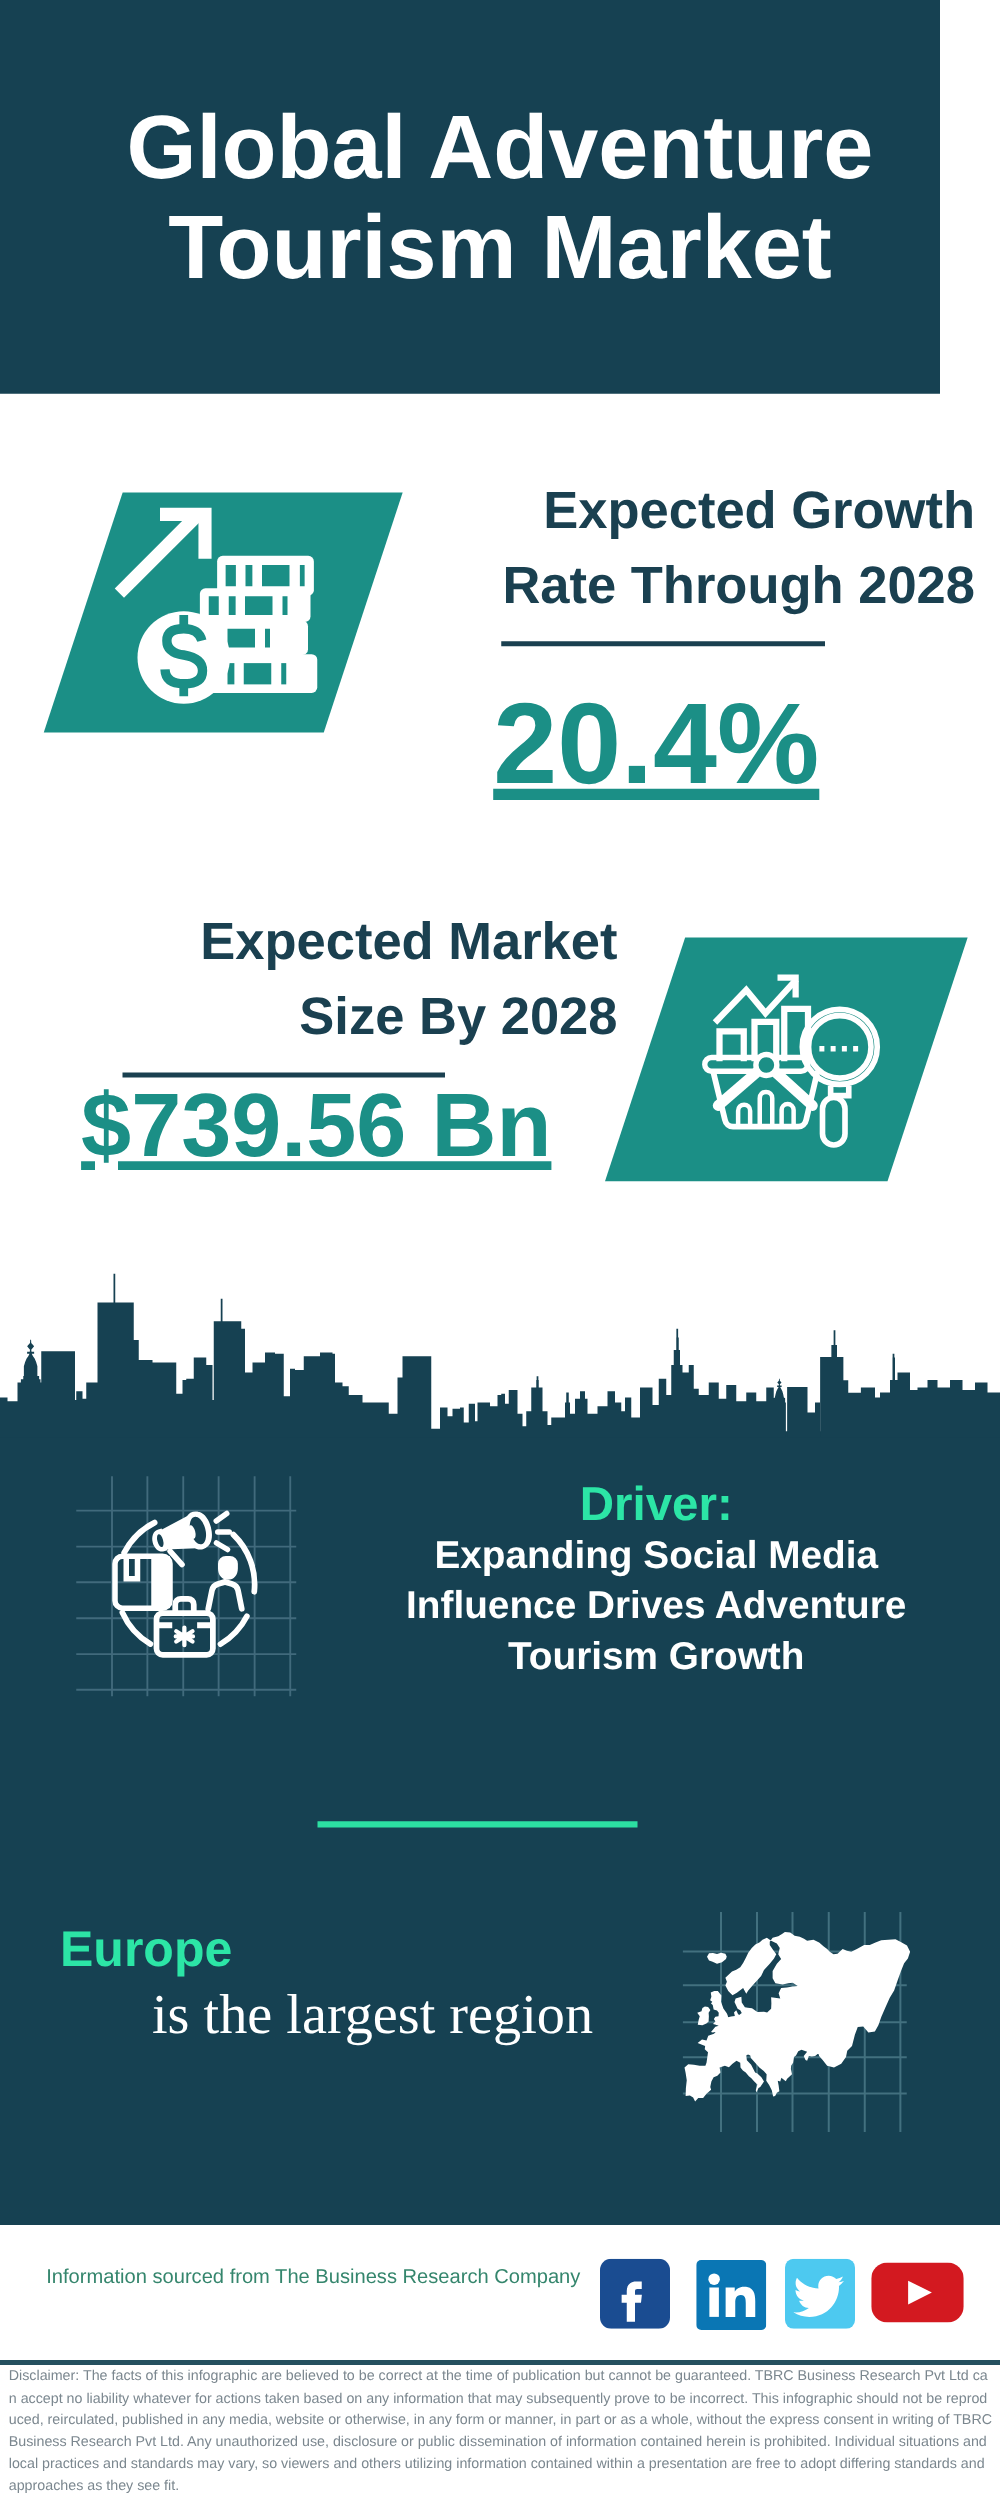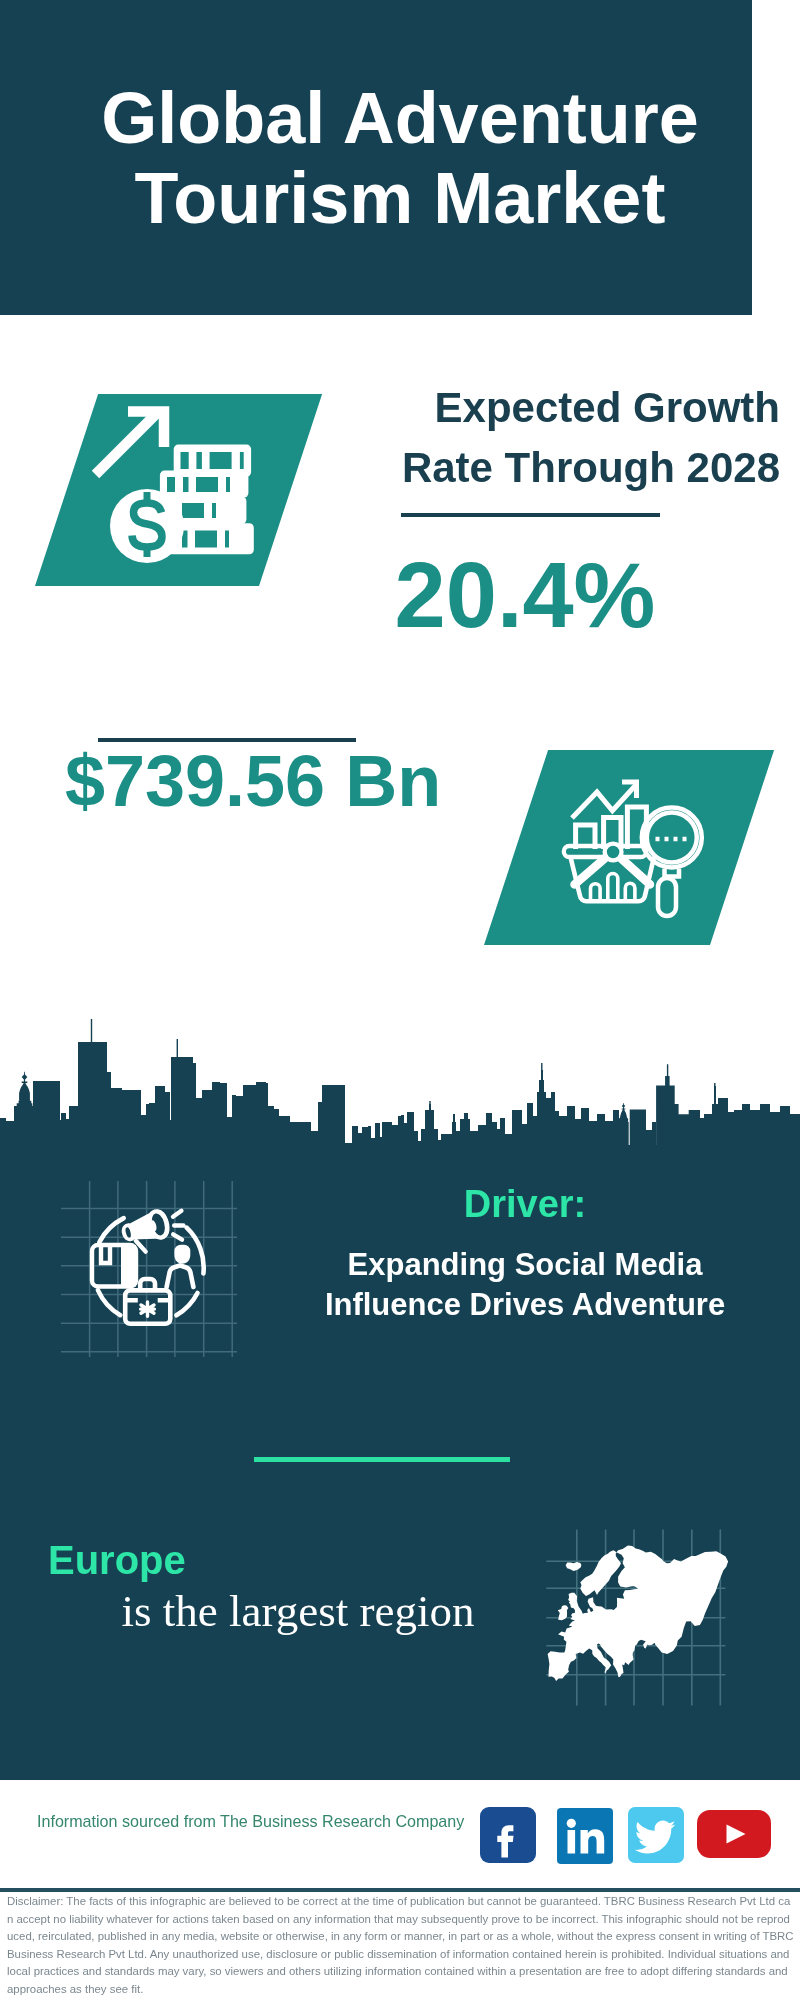--- a/index.html
+++ b/index.html
@@ -13,21 +13,21 @@
   .header{position:absolute;left:0;top:0;width:752px;height:315px;background:#164152;}
   .header-title{position:absolute;left:0;top:78px;width:800px;text-align:center;
                 color:#fff;font-weight:bold;font-size:72px;line-height:80px;}
 
   
   .para{position:absolute;background:#1b8f86;transform:skewX(-18.2deg);}
 
   
   .stat-label{color:#1a4050;font-weight:bold;font-size:42px;line-height:60px;text-align:right;white-space:nowrap;}
   .stat-rule{height:4px;background:#1a4050;}
-  .stat-value{color:#1b8f86;font-weight:bold;text-align:center;white-space:nowrap;}
+  .stat-value{color:#1b8f86;font-weight:bold;text-align:center;white-space:nowrap;text-decoration:underline;}
 
   
   .dark{position:absolute;left:0;top:1145px;width:800px;height:635px;background:#164152;}
   .skyline{position:absolute;left:0;top:1000px;width:800px;height:150px;display:block;}
 
   .driver-head{color:#2ce5a6;font-weight:bold;font-size:38px;line-height:40px;text-align:center;}
   .driver-text{color:#fff;font-weight:bold;font-size:31px;line-height:40.3px;text-align:center;}
   .mid-rule{position:absolute;height:5px;background:#2ce0a2;}
   .region-name{color:#2ce5a6;font-weight:bold;font-size:40px;line-height:42px;text-align:left;}
   .region-text{color:#fff;font-weight:normal;font-size:45px;line-height:52px;text-align:center;}
@@ -135,20 +135,24 @@
       <path d="M625.3 900.5 V888 a4.8 4.8 0 0 1 9.6 0 V900.5" stroke-width="3.6"></path>
       <circle cx="671.8" cy="837.5" r="30" stroke-width="4.5"></circle>
       <circle cx="671.8" cy="837.5" r="25" stroke-width="4.5"></circle>
       <path d="M655.5 839 h4 M664.5 839 h4 M673.5 839 h4 M682.5 839 h4" stroke-width="4.5" stroke-linecap="butt"></path>
       <path d="M664.5 868.5 v8 h14.5 v-8" stroke-width="4.5"></path>
       <rect x="658" y="878" width="18" height="38" rx="9" stroke-width="4.5"></rect>
     </g>
   </svg>
 
   <div style="position:absolute;left:14px;top:723px;width:480px;">
+    <div class="stat-label">
+      <div>Expected Market</div>
+      <div>Size By 2028</div>
+    </div>
     <div class="stat-rule" style="width:258px;margin:15px auto 0 84px;"></div>
     <div class="stat-value" style="font-size:72px;line-height:78px;transform:translateX(-1px);">$739.56 Bn</div>
   </div>
 
   <div class="dark"></div>
   <svg class="skyline" viewBox="0 0 800 150" preserveAspectRatio="none">
     <path fill="#164152" d="M0 118 H6 V150 H0 Z M6 121 H14 V150 H6 Z M14 106 H36 V150 H14 Z M33 81 H60 V150 H33 Z M59 120 H61 V150 H59 Z M61 113 H66 V150 H61 Z M66 119 H70 V150 H66 Z M69 106 H78 V150 H69 Z M78 42 H107 V150 H78 Z M104 72 H111 V150 H104 Z M111 88 H122 V150 H111 Z M122 90 H141 V150 H122 Z M141 115 H146 V150 H141 Z M146 104 H149 V150 H146 Z M149 103 H155 V150 H149 Z M155 86 H165 V150 H155 Z M165 92 H170 V150 H165 Z M170 120 H171 V150 H170 Z M171 57 H193 V150 H171 Z M190 63 H196 V150 H190 Z M196 98 H202 V150 H196 Z M202 90 H212 V150 H202 Z M212 82 H220 V150 H212 Z M220 83 H227 V150 H220 Z M227 117 H232 V150 H227 Z M232 95 H236 V150 H232 Z M236 96 H243 V150 H236 Z M243 85 H256 V150 H243 Z M256 82 H266 V150 H256 Z M266 83 H268 V150 H266 Z M268 106 H274 V150 H268 Z M274 109 H279 V150 H274 Z M279 116 H290 V150 H279 Z M290 122 H300 V150 H290 Z M300 122 H311 V150 H300 Z M311 131 H318 V150 H311 Z M318 102 H322 V150 H318 Z M322 85 H345 V150 H322 Z M345 143 H352 V150 H345 Z M352 126 H358 V150 H352 Z M358 133 H362 V150 H358 Z M362 127 H368 V150 H362 Z M368 126 H371 V150 H368 Z M371 138 H375 V150 H371 Z M375 123 H380 V150 H375 Z M380 137 H382 V150 H380 Z M382 122 H392 V150 H382 Z M392 125 H398 V150 H392 Z M398 116 H401 V150 H398 Z M401 115 H404 V150 H401 Z M404 123 H407 V150 H404 Z M407 112 H414 V150 H407 Z M414 131 H418 V150 H414 Z M418 141 H421 V150 H418 Z M421 129 H425 V150 H421 Z M425 110 H434 V150 H425 Z M429 104 H431 V150 H429 Z M434 129 H438 V150 H434 Z M438 140 H441 V150 H438 Z M441 134 H452 V150 H441 Z M452 122 H456 V150 H452 Z M453 114 H455 V150 H453 Z M456 131 H460 V150 H456 Z M460 119 H470 V150 H460 Z M464 113 H468 V150 H464 Z M470 131 H478 V150 H470 Z M478 125 H486 V150 H478 Z M486 113 H492 V150 H486 Z M492 122 H497 V150 H492 Z M497 129 H500 V150 H497 Z M500 118 H505 V150 H500 Z M505 134 H512 V150 H505 Z M512 110 H522 V150 H512 Z M522 124 H527 V150 H522 Z M527 103 H533 V150 H527 Z M533 116 H537 V150 H533 Z M537 92 H546 V150 H537 Z M539 80 H544 V150 H539 Z M541 70 H543 V150 H541 Z M541.5 64 H542.5 V150 H541.5 Z M546 98 H551 V150 H546 Z M551 92 H555 V150 H551 Z M555 111 H559 V150 H555 Z M559 116 H567 V150 H559 Z M567 106 H575 V150 H567 Z M575 119 H581 V150 H575 Z M581 108 H589 V150 H581 Z M589 121 H597 V150 H589 Z M597 114 H605 V150 H597 Z M605 121 H613 V150 H605 Z M613 110 H619 V150 H613 Z M629.7 109.5 H646 V150 H629.7 Z M646 130 H652 V150 H646 Z M652 122 H656 V150 H652 Z M656.1 85.6 H674.7 V150 H656.1 Z M665.1 76 H669.6 V150 H665.1 Z M674.7 104.1 H678.6 V150 H674.7 Z M678.6 114.2 H688.7 V150 H678.6 Z M688.7 110 H700 V150 H688.7 Z M700 118 H704 V150 H700 Z M704 114 H712 V150 H704 Z M712 104 H718 V150 H712 Z M714 86 H716 V150 H714 Z M718 98 H728 V150 H718 Z M728 112 H734 V150 H728 Z M734 110 H742 V150 H734 Z M742 104 H750 V150 H742 Z M750 110 H760 V150 H750 Z M760 104 H770 V150 H760 Z M770 112 H780 V150 H770 Z M780 106 H790 V150 H780 Z M790 114 H800 V150 H790 Z M14.4 108.1 L16.7 108.1 L16.7 103.3 L18.6 103.3 L18.6 100.7 L19.1 100.7 L19.1 93 L20.1 89.5 L21.3 86.7 L22.6 85 L23.6 83 L21.7 83 L21.7 81.4 L23.8 81.4 L24 79.7 L21.7 77 L24 74.4 L24.15 71.8 L24.85 71.8 L25 74.4 L27.3 77 L25 79.7 L25.2 81.4 L27.3 81.4 L27.3 83 L25.4 83 L26.4 85 L27.7 86.7 L28.9 89.5 L29.9 93 L29.9 100.7 L31.3 100.7 L31.3 103.3 L32.4 103.3 L32.4 108.1 L34.3 108.1 L34.3 150 L14.4 150 Z M618.3 122 L618.9 122 L618.9 118.5 L619.9 118 L620.4 115.5 L621.1 113 L622.1 111 L622.9 109.5 L621.7 109.5 L621.7 108.4 L623 108.4 L623.1 107.4 L621.8 106 L623.1 104.6 L623.25 103 L623.75 103 L623.9 104.6 L625.2 106 L623.9 107.4 L624 108.4 L625.3 108.4 L625.3 109.5 L624.1 109.5 L624.9 111 L625.9 113 L626.6 115.5 L627.1 118 L628.1 118.5 L628.1 122 L628.7 122 L628.7 150 L618.3 150 Z M90.8 45 L90.8 19 L92.2 19 L92.2 45 Z M176.6 60 L176.6 39 L178 39 L178 60 Z M541.1 95 L541.1 63 L542.5 63 L542.5 95 Z M666.9 90 L666.9 64.2 L668.3 64.2 L668.3 90 Z M714.1 105 L714.1 83 L715.5 83 L715.5 105 Z M429.3 115 L429.3 101 L430.7 101 L430.7 115 Z"></path>
   </svg>
 
   <svg class="icon-svg" viewBox="0 0 800 2000" style="position:absolute;left:0;top:0;width:800px;height:2000px;pointer-events:none;">
@@ -191,23 +195,24 @@
       <circle cx="147.5" cy="1309.1" r="1.8" stroke-width="3.0"></circle>
     </g>
     <g>
       <path fill="#ffffff" d="M174.4 1251.0 a6.3 6.3 0 0 1 6.3 -6.3 h3.3 a6.3 6.3 0 0 1 6.3 6.3 v3.8 c0 5.2 -3.1 9.0 -7.95 9.0 c-4.85 0 -7.95 -3.8 -7.95 -9.0 Z"></path>
       <path fill="none" stroke="#ffffff" stroke-width="4.6" stroke-linecap="round" d="M166.6 1287.0 L169.6 1272.2 c0.6 -2.8 2.2 -4.2 4.8 -5.0 l5.6 -1.7 l5.6 1.7 c2.6 0.8 4.2 2.2 4.8 5.0 l3.0 14.8"></path>
     </g>
   </svg>
 
   <div style="position:absolute;left:258px;top:1184px;width:534px;">
     <div class="driver-head">Driver:</div>
-    <div class="driver-text" style="margin-top:21px;">
+    <div class="driver-text" style="">
       <div>Expanding Social Media</div>
       <div>Influence Drives Adventure</div>
+      <div>Tourism Growth</div>
     </div>
   </div>
   <div class="mid-rule" style="left:254px;top:1457px;width:256px;"></div>
 
   <svg class="icon-svg" viewBox="0 0 800 2000" style="position:absolute;left:0;top:0;width:800px;height:2000px;pointer-events:none;">
     <g stroke="#42707f" stroke-width="1.6" fill="none">
       <path d="M576.8 1529.6 V1705.5 M605.6 1529.6 V1705.5 M634 1529.6 V1705.5 M663 1529.6 V1705.5 M691.8 1529.6 V1705.5 M720.3 1529.6 V1705.5"></path>
       <path d="M546.3 1561.2 H725.4 M546.3 1588.2 H725.4 M546.3 1617.8 H725.4 M546.3 1645.7 H725.4 M546.3 1674.7 H725.4"></path>
     </g>
     <path fill="#ffffff" fill-rule="nonzero" d="M627.9 1545.5 L632.2 1545.9 L635.7 1548.6 L639.8 1549.4 L643.2 1551.0 L645.7 1552.5 L650.8 1551.7 L655.3 1554.0 L659.0 1557.1 L661.7 1559.1 L663.8 1561.4 L666.8 1563.3 L670.0 1562.9 L674.1 1559.1 L677.5 1560.6 L681.0 1561.4 L685.5 1559.1 L691.3 1556.0 L695.8 1556.0 L700.4 1554.0 L705.0 1552.1 L710.7 1551.7 L716.4 1551.3 L721.0 1553.7 L725.6 1556.4 L728.1 1561.4 L726.3 1566.8 L723.3 1570.6 L720.8 1576.8 L718.0 1584.5 L715.3 1592.3 L711.8 1598.1 L708.4 1605.8 L705.0 1613.5 L702.7 1620.1 L699.9 1625.1 L694.7 1625.9 L690.6 1621.2 L686.2 1621.6 L683.9 1627.8 L681.6 1636.7 L677.8 1640.5 L676.8 1645.5 L673.0 1651.0 L667.2 1654.0 L661.7 1652.5 L658.1 1647.9 L655.3 1644.8 L653.5 1639.0 L657.2 1637.1 L655.8 1641.7 L652.1 1644.8 L649.4 1645.2 L647.1 1644.8 L645.7 1648.6 L644.4 1647.9 L643.0 1644.8 L645.7 1641.3 L641.2 1639.8 L638.6 1640.9 L636.8 1644.4 L635.2 1645.5 L634.5 1650.2 L632.9 1652.5 L632.7 1655.2 L633.6 1659.4 L629.7 1662.9 L628.6 1664.9 L625.1 1662.2 L624.2 1665.2 L622.2 1664.5 L622.9 1668.3 L623.5 1673.0 L621.5 1674.1 L620.1 1676.8 L618.5 1677.2 L617.4 1672.2 L615.3 1667.9 L613.0 1664.5 L613.3 1659.4 L611.0 1656.7 L607.5 1654.0 L604.1 1650.2 L600.7 1646.3 L600.2 1644.4 L598.4 1643.6 L597.0 1644.4 L597.5 1648.2 L600.9 1651.7 L604.1 1657.9 L605.9 1658.7 L609.1 1661.8 L611.2 1665.2 L608.2 1669.5 L606.8 1670.3 L605.2 1673.7 L604.6 1672.2 L605.9 1667.6 L603.2 1664.9 L601.1 1662.5 L599.1 1661.0 L596.6 1657.9 L594.3 1656.4 L592.4 1654.0 L592.2 1650.2 L589.2 1648.6 L586.0 1651.0 L583.1 1653.7 L579.9 1652.5 L575.7 1654.0 L576.4 1657.9 L573.9 1660.6 L570.9 1661.8 L569.1 1665.2 L568.2 1669.5 L568.9 1671.8 L565.2 1674.9 L562.5 1678.4 L558.6 1678.4 L556.1 1681.1 L554.5 1678.0 L551.9 1676.4 L548.5 1676.8 L548.7 1670.6 L549.4 1664.1 L548.5 1658.3 L547.6 1654.0 L550.6 1651.3 L555.1 1651.7 L559.7 1652.5 L564.3 1652.5 L565.2 1650.2 L566.1 1644.0 L566.4 1641.7 L563.8 1639.4 L564.1 1636.7 L558.1 1634.3 L561.6 1631.6 L565.2 1632.4 L566.6 1628.6 L571.2 1627.0 L574.6 1623.2 L578.0 1620.1 L579.6 1615.8 L581.7 1613.9 L584.9 1613.1 L587.9 1612.7 L587.2 1610.0 L589.0 1608.1 L590.4 1611.2 L591.3 1612.0 L593.4 1610.4 L592.2 1608.1 L590.1 1606.9 L587.6 1601.5 L588.5 1598.8 L593.1 1597.3 L593.4 1601.9 L595.9 1605.8 L598.2 1606.2 L601.6 1606.5 L605.9 1609.6 L611.2 1609.3 L613.7 1610.0 L616.9 1606.9 L617.1 1602.7 L616.9 1597.7 L624.2 1598.8 L622.9 1594.6 L624.9 1590.3 L629.5 1589.9 L634.1 1589.2 L638.2 1588.8 L634.1 1586.1 L630.6 1586.5 L626.1 1587.6 L620.3 1586.5 L618.1 1582.6 L618.1 1576.8 L621.5 1571.0 L624.9 1567.2 L622.6 1563.3 L623.8 1558.3 L621.5 1554.8 L616.9 1552.5 L613.5 1550.2 L610.0 1551.7 L607.8 1553.7 L604.3 1555.6 L601.4 1558.3 L598.6 1562.1 L596.8 1566.0 L594.5 1570.3 L592.2 1573.7 L589.0 1575.7 L585.6 1577.2 L582.6 1579.9 L580.3 1582.2 L581.5 1585.3 L580.3 1588.4 L582.6 1592.7 L586.0 1596.1 L589.5 1594.2 L592.9 1591.5 L594.5 1590.3 L597.0 1595.0 L598.6 1592.3 L602.0 1588.4 L605.5 1584.5 L608.9 1580.7 L611.2 1576.0 L615.8 1571.0 L619.2 1566.8 L621.0 1563.3 L618.1 1559.4 L615.8 1556.0 L615.8 1553.3 L618.1 1550.2 L622.6 1549.0 L625.6 1547.1 Z M574.3 1592.8 L577.1 1596.3 L576.8 1601.3 L578.7 1606.7 L581.4 1610.6 L582.1 1612.1 L582.8 1614.8 L585.8 1615.6 L584.4 1618.7 L585.1 1621.8 L581.9 1622.9 L577.3 1623.3 L573.9 1625.2 L570.2 1626.0 L568.8 1625.6 L572.3 1621.4 L575.0 1620.6 L572.0 1619.5 L570.4 1619.1 L572.3 1617.1 L571.1 1615.2 L572.3 1613.3 L574.8 1612.9 L575.0 1610.2 L573.6 1608.3 L570.9 1607.5 L570.2 1604.0 L568.8 1602.8 L569.8 1601.3 L568.1 1600.1 L569.1 1597.4 L568.6 1594.0 L571.4 1592.8 Z M566.5 1605.5 L568.3 1607.9 L566.9 1610.2 L567.1 1612.9 L566.9 1617.1 L565.1 1618.7 L561.9 1620.2 L558.2 1619.8 L558.9 1616.0 L559.8 1612.9 L557.8 1610.2 L561.2 1609.0 L561.9 1606.3 L563.9 1605.2 Z M580.3 1562.9 L576.8 1562.1 L573.6 1563.2 L570.4 1562.4 L567.2 1562.6 L565.6 1565.3 L567.2 1568.3 L569.6 1569.1 L573.6 1571.0 L577.6 1569.7 L580.8 1567.2 L581.4 1565.1 Z"></path>

